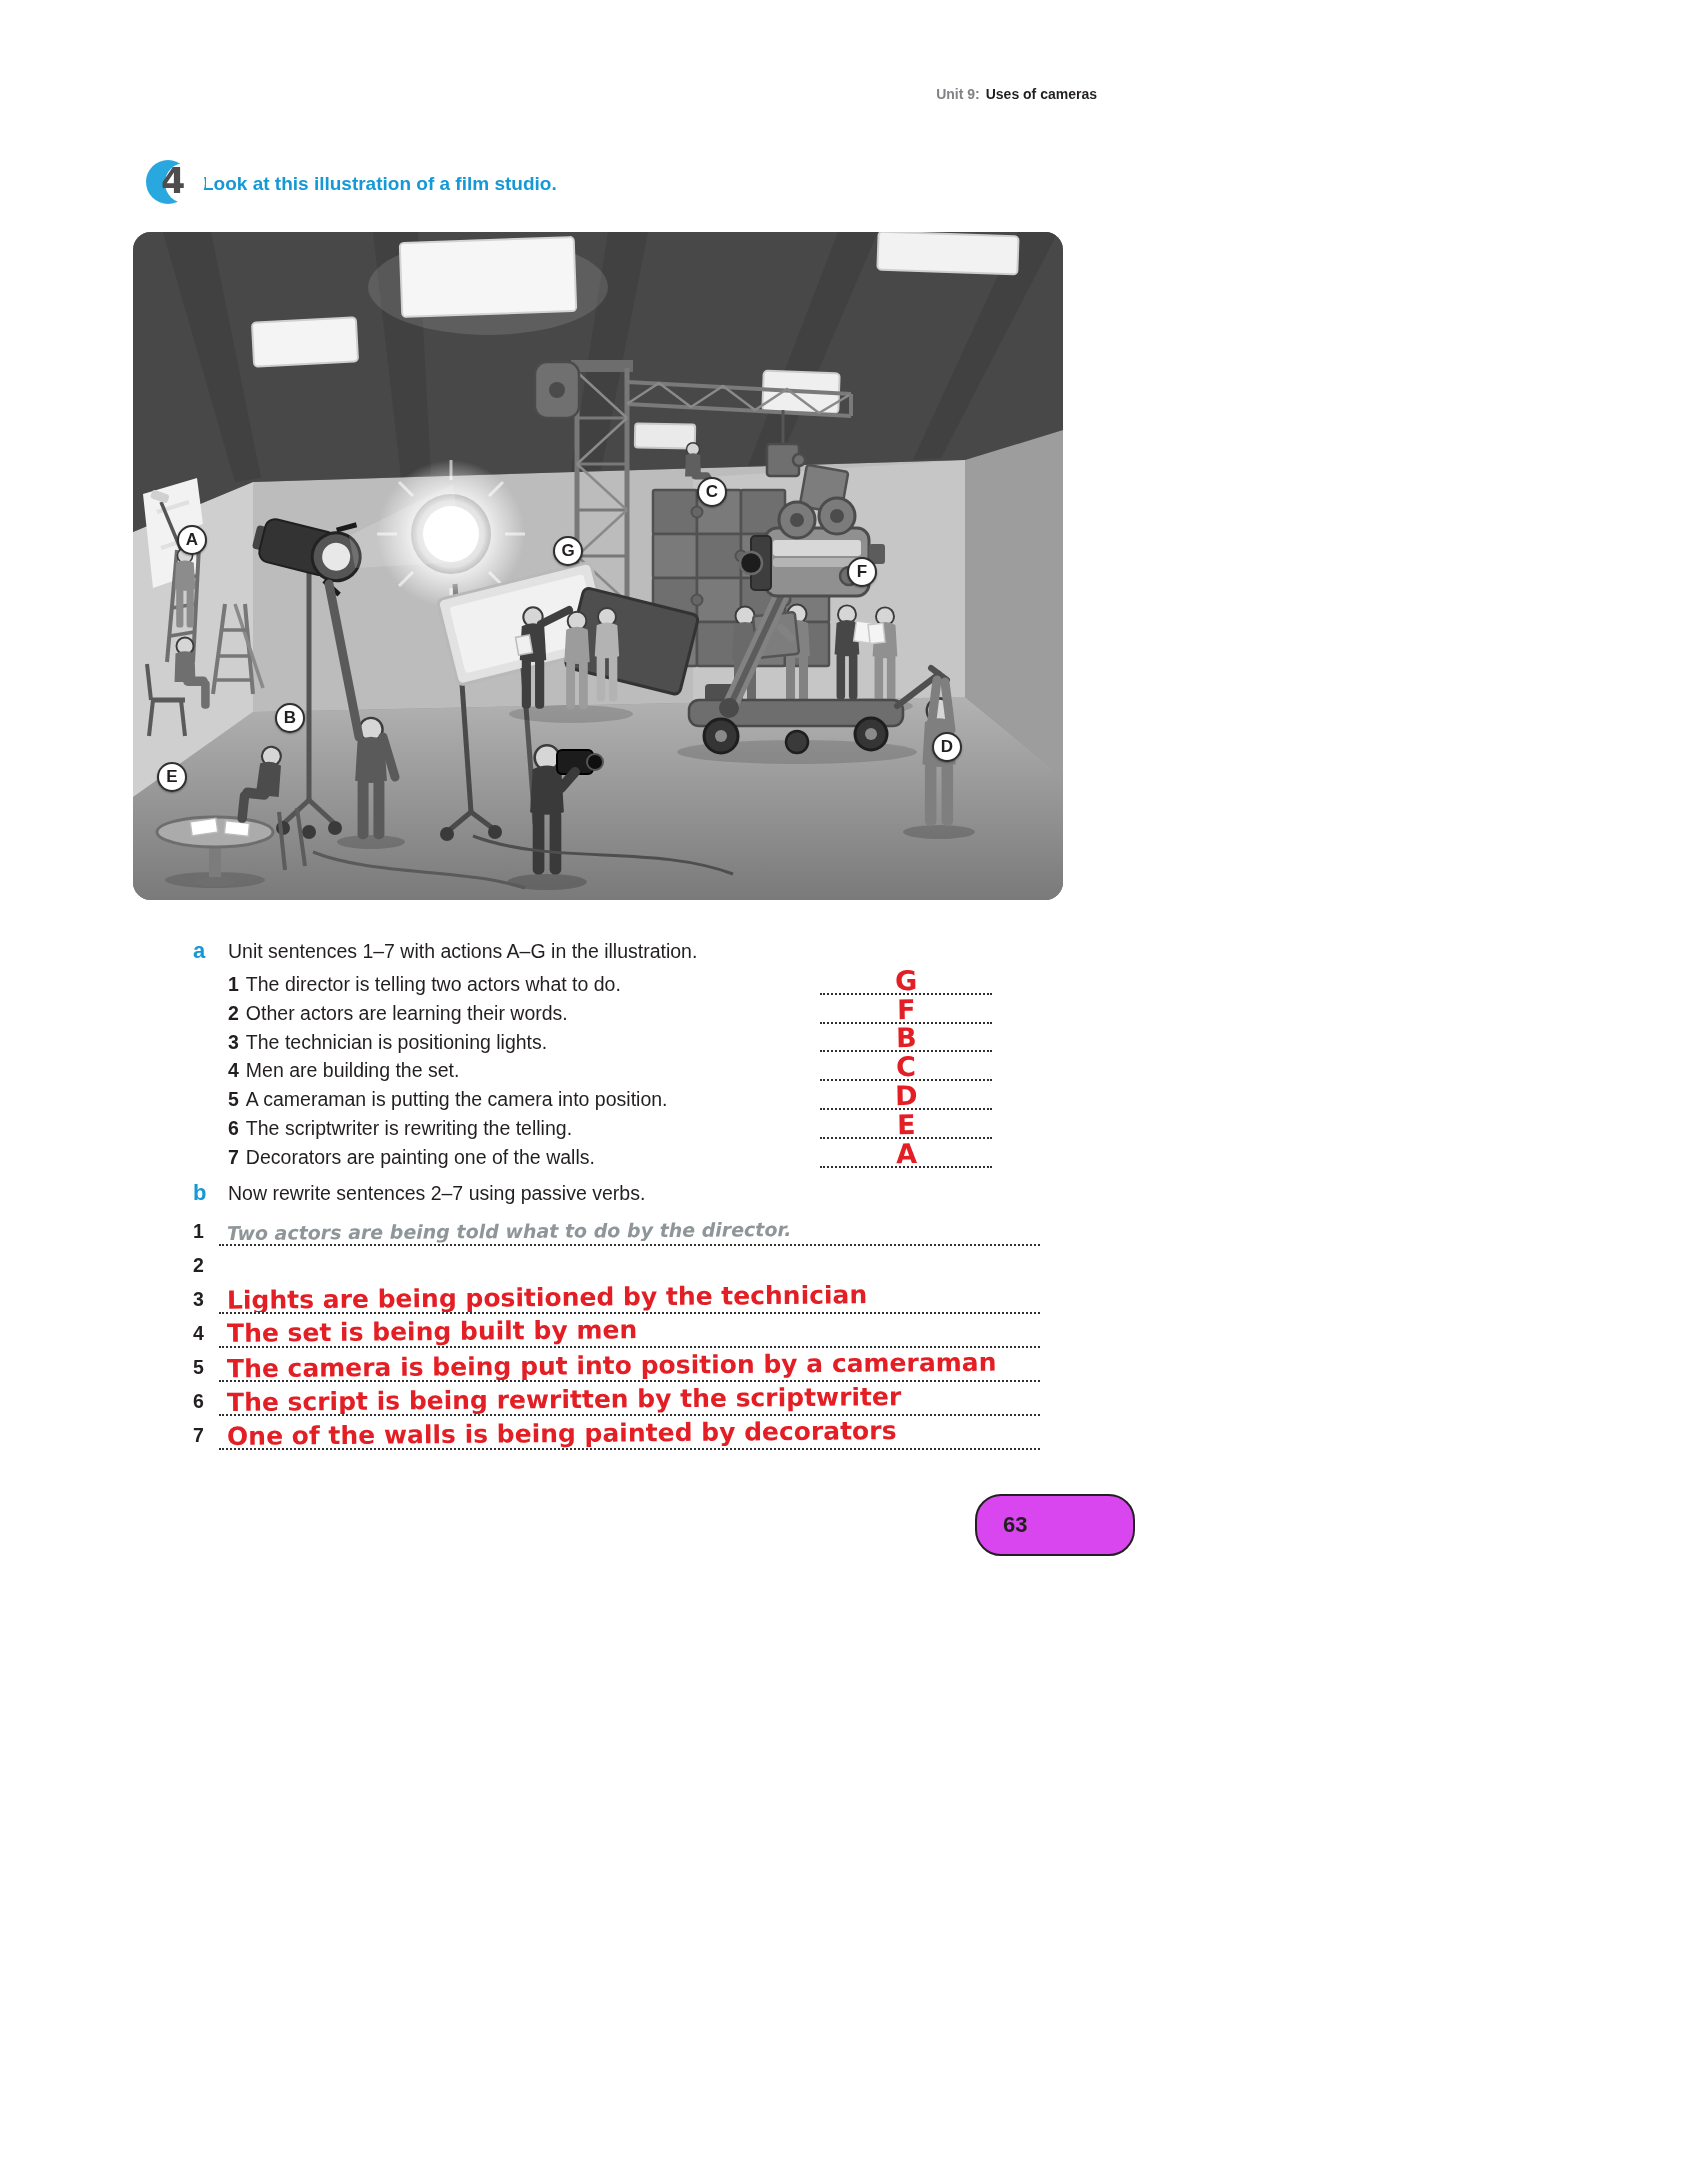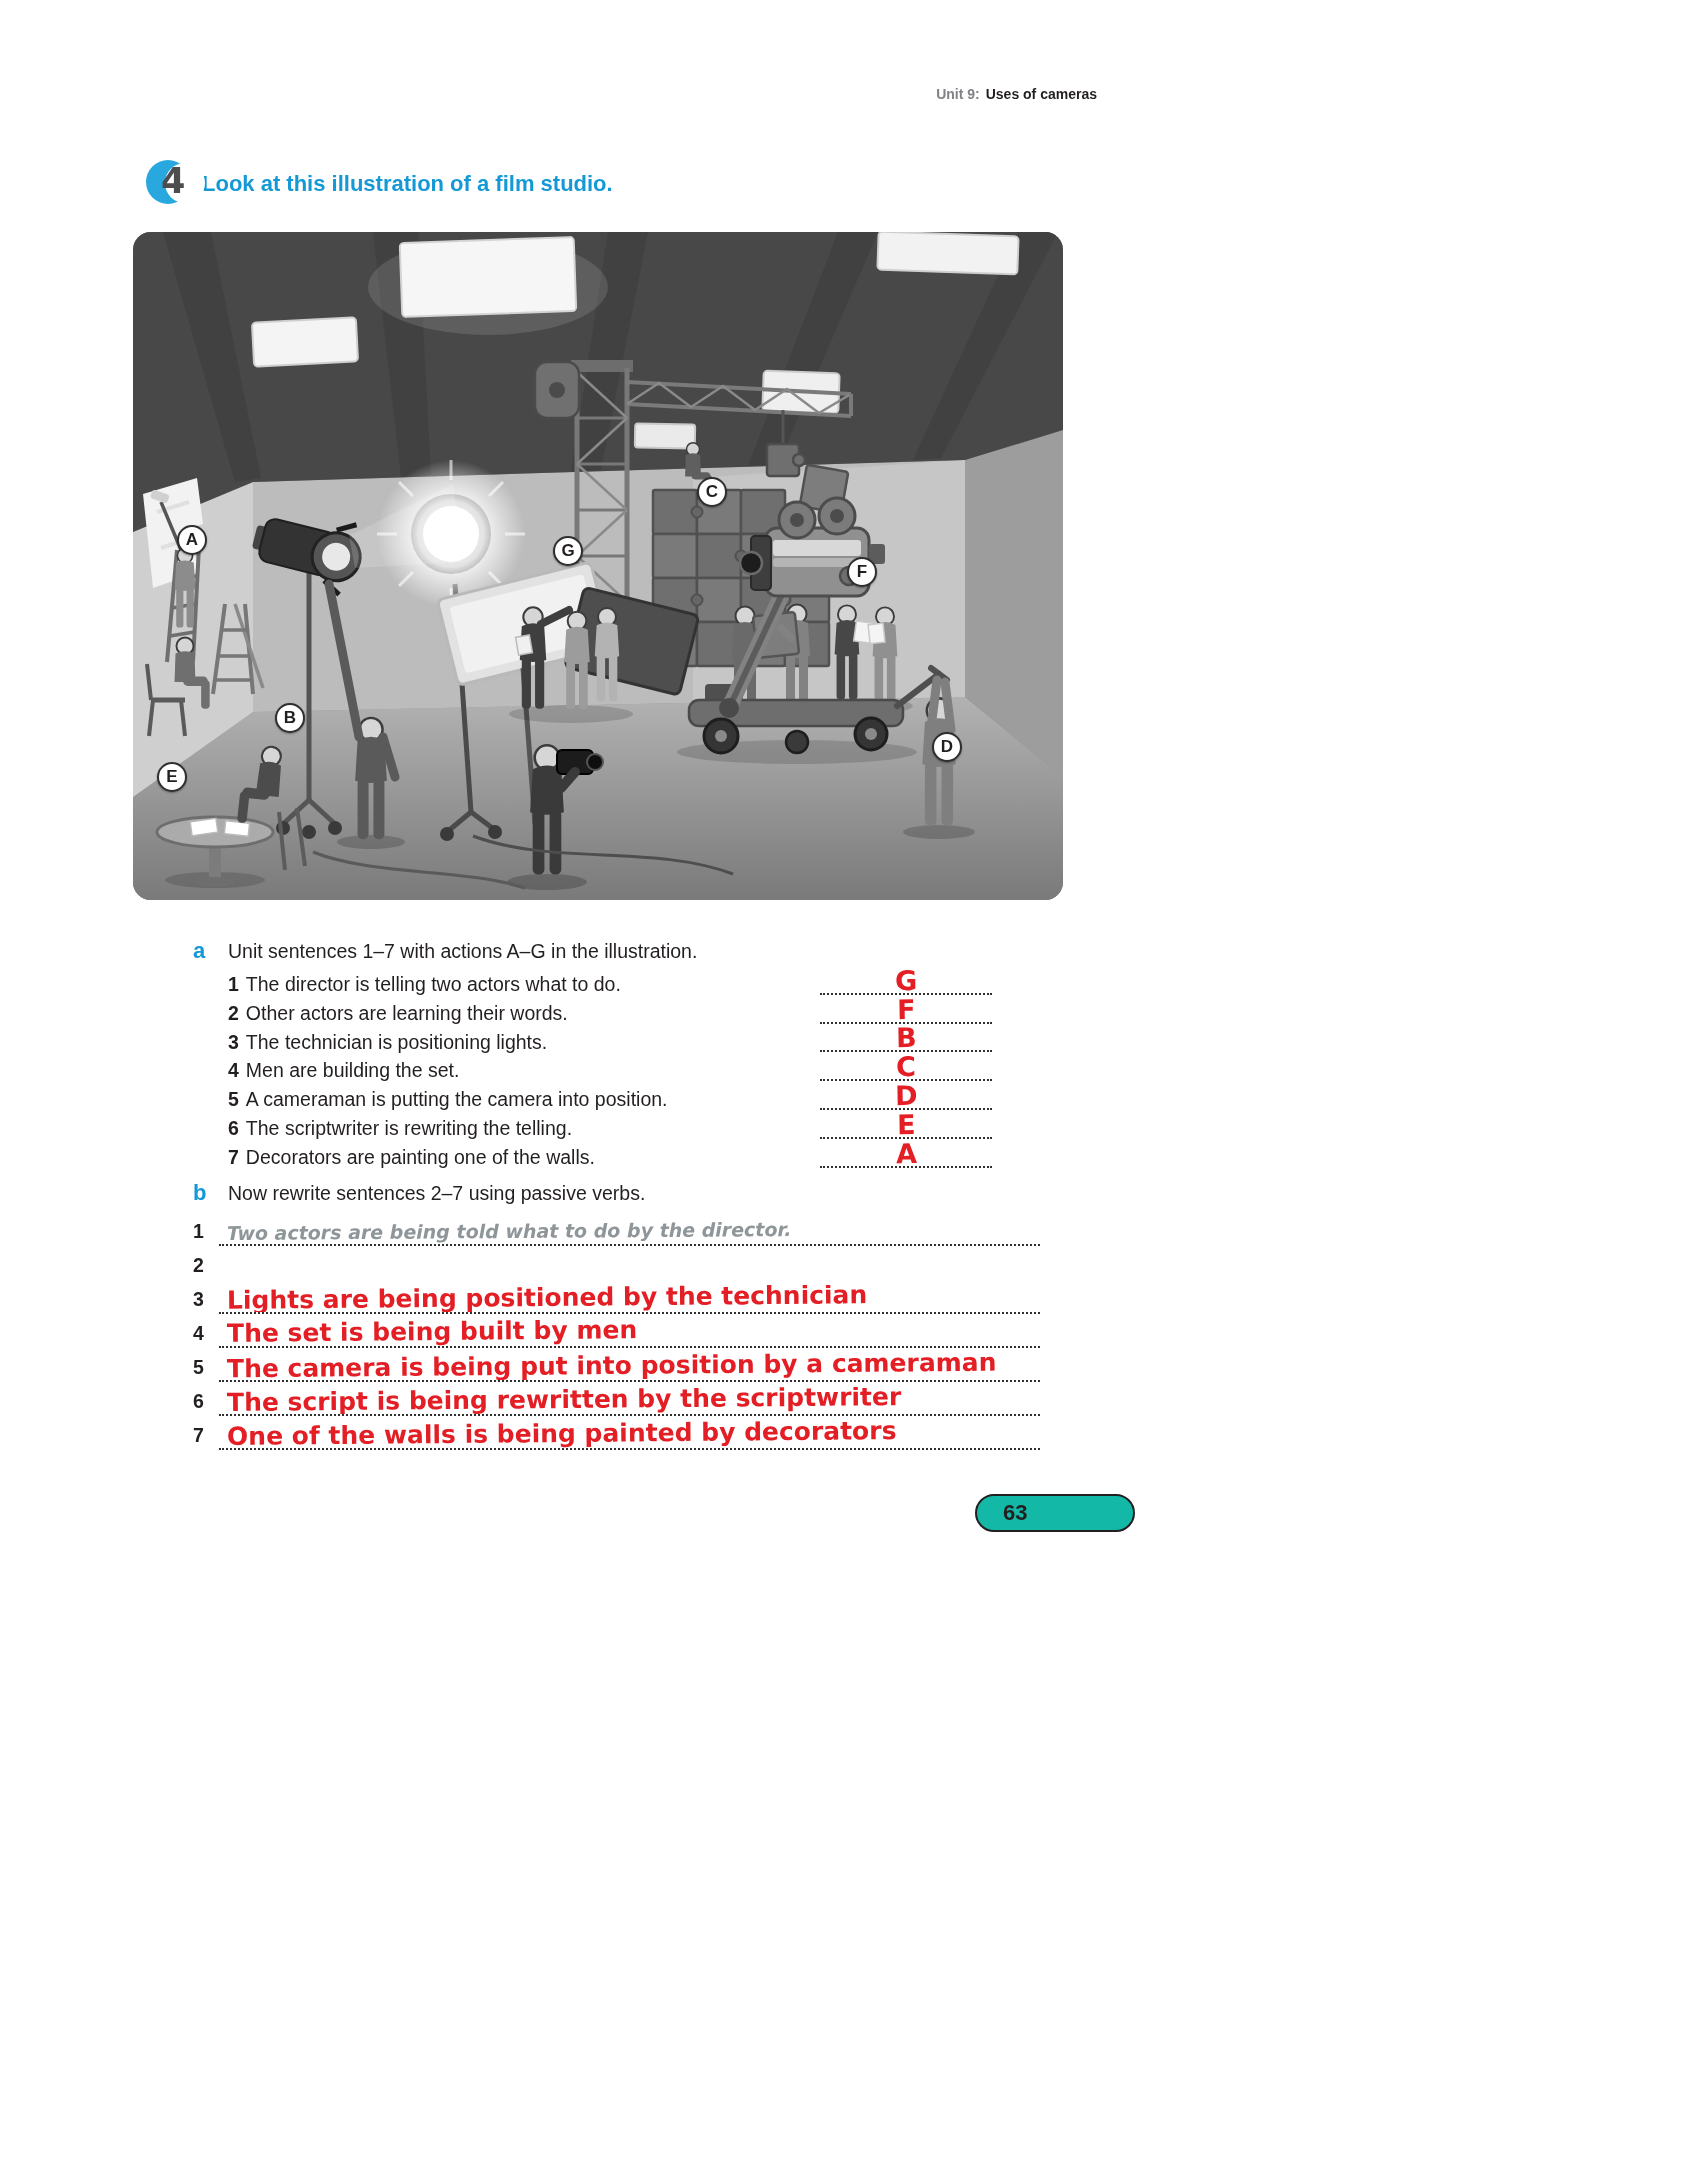--- a/index.html
+++ b/index.html
@@ -14,21 +14,21 @@
   
   .hdr{position:absolute;top:86px;right:604px;font-size:14px;font-weight:bold;white-space:nowrap;}
   .hdr .unit{color:#808285;margin-right:6px;}
   .hdr .title{color:#231f20;}
   
   .ex-head{position:absolute;top:160px;left:146px;display:flex;align-items:center;}
   .ex-icon{position:relative;width:48px;height:48px;flex:none;}
   .ex-icon .c1{position:absolute;left:0;top:0;width:44px;height:44px;border-radius:50%;background:#29a8df;}
   .ex-icon .c2{position:absolute;left:19px;top:3px;width:40px;height:40px;border-radius:50%;background:#ffffff;}
   .ex-icon .num{position:absolute;left:15px;top:1px;font-size:35px;font-weight:bold;color:#4d4d4f;font-family:"DejaVu Sans",sans-serif;}
-  .ex-title{margin-left:8px;font-size:22px;font-weight:bold;color:#1599d6;}
+  .ex-title{margin-left:8px;font-size:19px;font-weight:bold;color:#1599d6;}
   
   .ill{
     position:absolute;left:133px;top:232px;width:930px;height:668px;
     border-radius:18px;overflow:hidden;background:#8a8a8a;
   }
   .ill svg{display:block;}
   .ill-label{
     position:absolute;width:30px;height:30px;border-radius:50%;
     background:#ffffff;border:2px solid #2f2f2f;box-sizing:border-box;
     display:flex;align-items:center;justify-content:center;
@@ -59,23 +59,23 @@
   .b-num{flex:none;width:26px;font-weight:bold;font-size:19.5px;padding-bottom:3px;}
   .b-line{
     flex:1;border-bottom:2.5px dotted #2f2f2f;
     padding:0 0 2px 8px;white-space:nowrap;overflow:hidden;
   }
   .b-line .hand{display:inline-block;}
   .b-line.answer .hand{font-size:25px;line-height:25px;color:#e31e24;transform:rotate(-0.5deg);}
   .b-line.example .hand{font-size:19px;line-height:21px;color:#8f9699;font-style:italic;transform:rotate(-0.4deg);}
   
   .page-badge{
-    position:absolute;left:975px;top:1494px;width:160px;height:38px;
+    position:absolute;left:975px;top:1494px;width:160px;height:62px;
     border:2.5px solid #231f20;border-radius:26px;box-sizing:border-box;
-    display:flex;align-items:center;background:#14b8a6;
+    display:flex;align-items:center;background:#d946ef;
     font-size:22px;font-weight:bold;padding-left:26px;
   }
 </style>
 </head>
 <body>
 
 <div class="page">
 
   <div class="hdr">
     <span class="unit">Unit 9:</span><span class="title">Uses of cameras</span>

